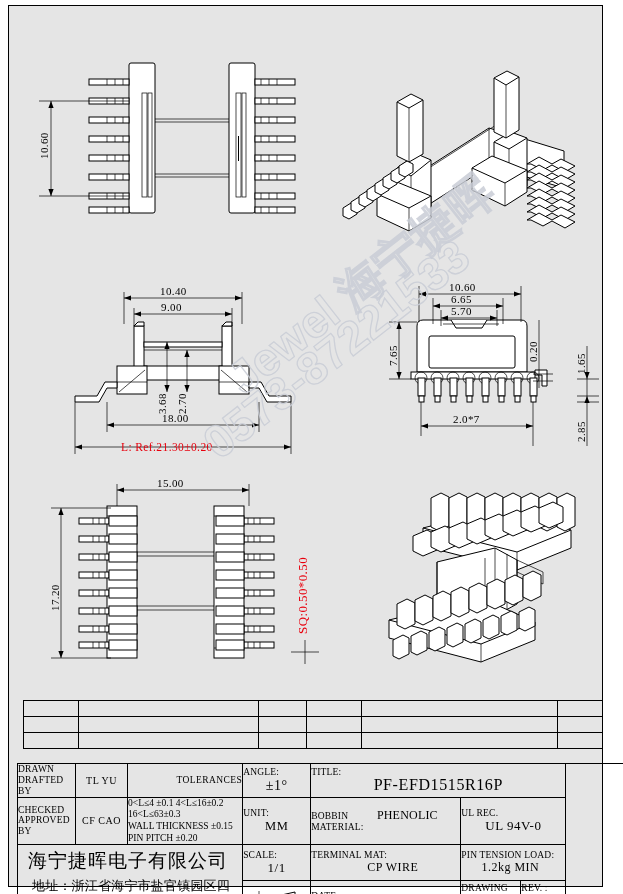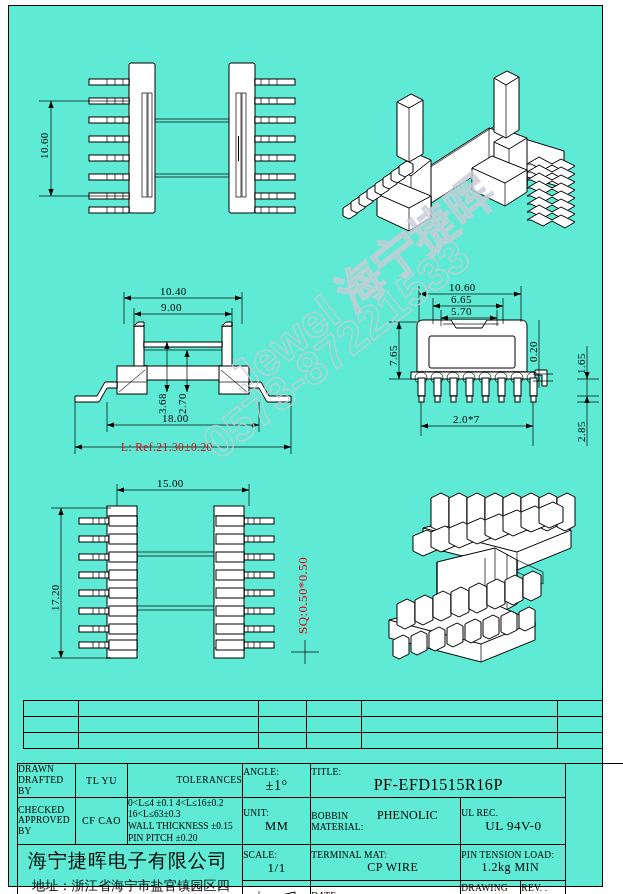--- a/index.html
+++ b/index.html
@@ -1,19 +1,19 @@
 <!DOCTYPE html>
 <html><head>
 <meta charset="utf-8">
 <style>
   html,body{margin:0;padding:0;background:#fff;}
   body{width:623px;height:894px;position:relative;overflow:hidden;
        font-family:"Liberation Serif",serif;color:#000;}
   .sheet{position:absolute;left:8px;top:5px;width:595px;height:882px;
-         border:1.6px solid #000;box-sizing:border-box;background:#5eead4;}
+         border:1.6px solid #000;box-sizing:border-box;background:#e5e5e5;}
   .vw{position:absolute;}
   svg{display:block;overflow:visible;}
   .ln{stroke:#000;fill:none;stroke-width:1;}
   .lnf{stroke:#000;fill:#fff;stroke-width:1;}
   .thin{stroke-width:0.7;}
   .dim{stroke:#000;stroke-width:0.7;fill:none;}
   .dimtxt{font-family:"Liberation Serif",serif;font-size:11px;letter-spacing:.4px;fill:#000;}
   .redtxt{font-family:"Liberation Serif",serif;font-size:11.5px;fill:#e8000d;letter-spacing:.4px;}
 
   

